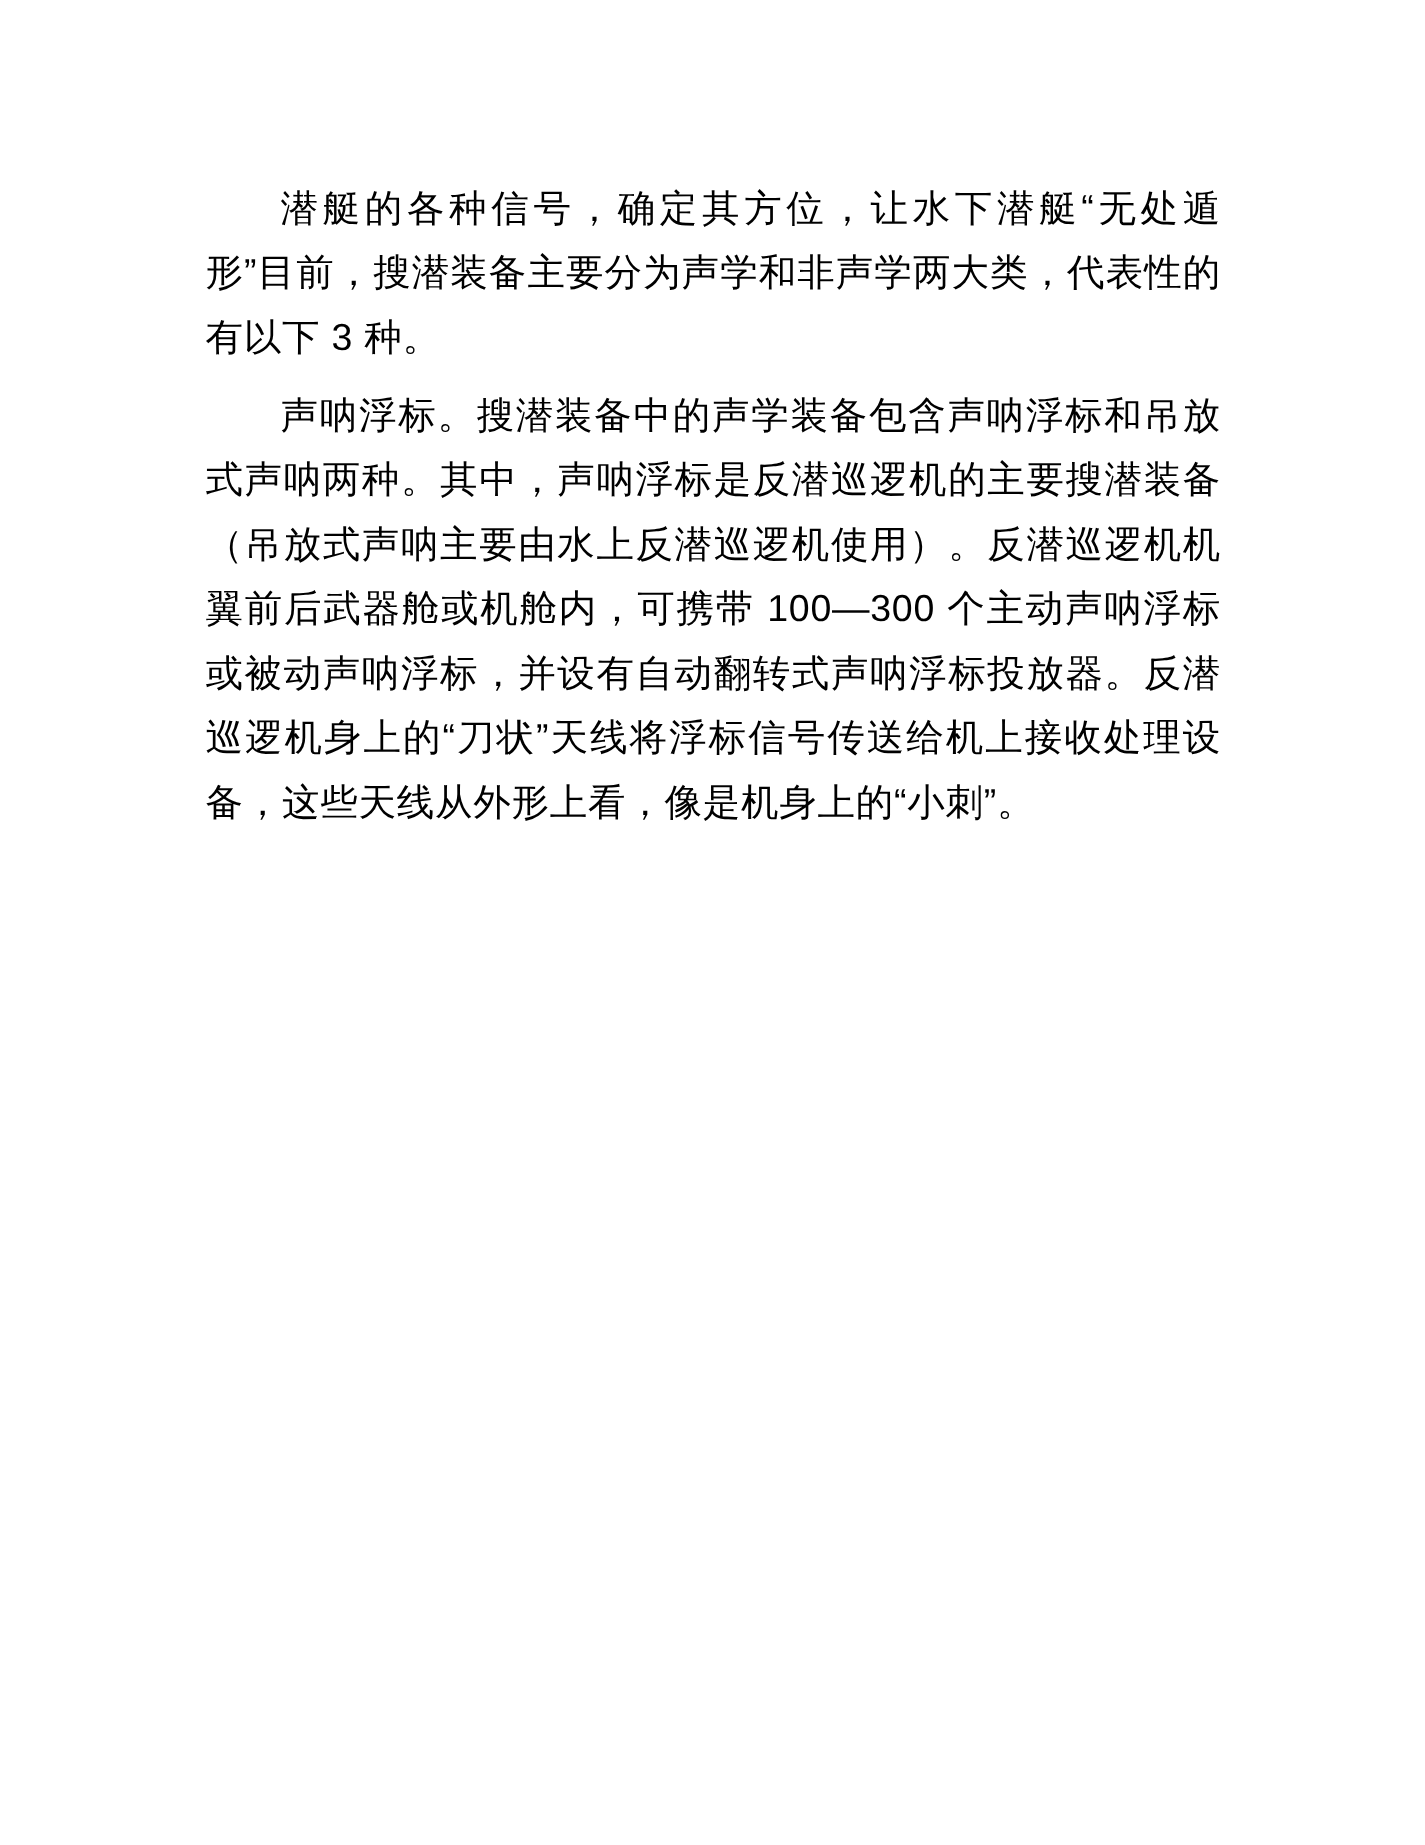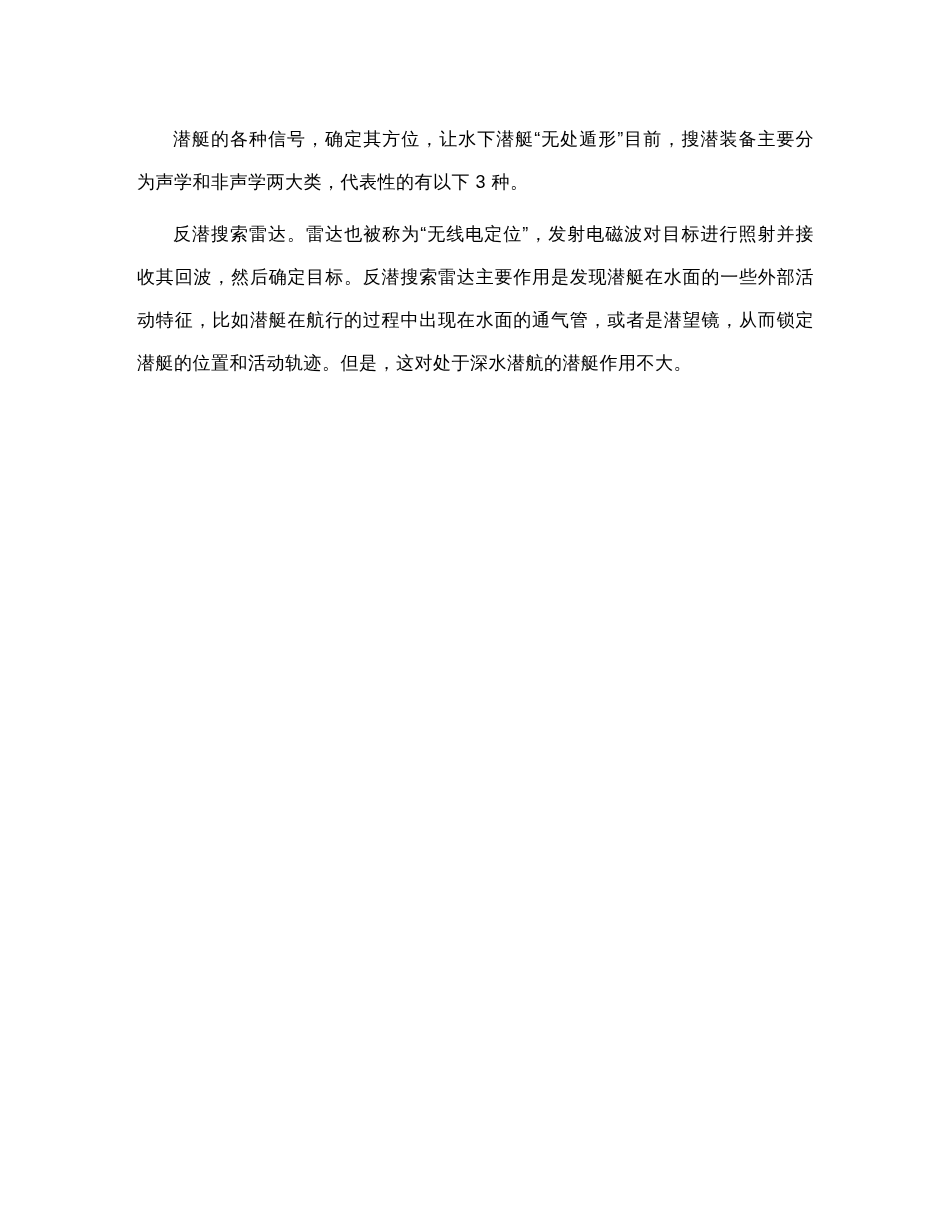--- a/index.html
+++ b/index.html
@@ -15,30 +15,30 @@
   }
   .page {
     box-sizing: border-box;
     width: 950px;
     height: 1230px;
     background: #ffffff;
     padding: 118px 136px 0 137px;
   }
   .para {
     margin: 0 0 9px 0;
-    font-size: 18px;
+    font-size: 25px;
     line-height: 43px;
     color: #000000;
     text-indent: 2em;
     text-align: justify;
     text-justify: inter-ideograph;
     letter-spacing: 0.5px;
     word-break: break-all;
     font-weight: 400;
   }
 </style>
 </head>
 <body>
 
 <div class="page">
   <p class="para">潜艇的各种信号，确定其方位，让水下潜艇“无处遁形”目前，搜潜装备主要分为声学和非声学两大类，代表性的有以下 3 种。</p>
-  <p class="para">反潜搜索雷达。雷达也被称为“无线电定位”，发射电磁波对目标进行照射并接收其回波，然后确定目标。反潜搜索雷达主要作用是发现潜艇在水面的一些外部活动特征，比如潜艇在航行的过程中出现在水面的通气管，或者是潜望镜，从而锁定潜艇的位置和活动轨迹。但是，这对处于深水潜航的潜艇作用不大。</p>
+  <p class="para">声呐浮标。搜潜装备中的声学装备包含声呐浮标和吊放式声呐两种。其中，声呐浮标是反潜巡逻机的主要搜潜装备（吊放式声呐主要由水上反潜巡逻机使用）。反潜巡逻机机翼前后武器舱或机舱内，可携带 100—300 个主动声呐浮标或被动声呐浮标，并设有自动翻转式声呐浮标投放器。反潜巡逻机身上的“刀状”天线将浮标信号传送给机上接收处理设备，这些天线从外形上看，像是机身上的“小刺”。</p>
 </div>
 
 </body></html>

